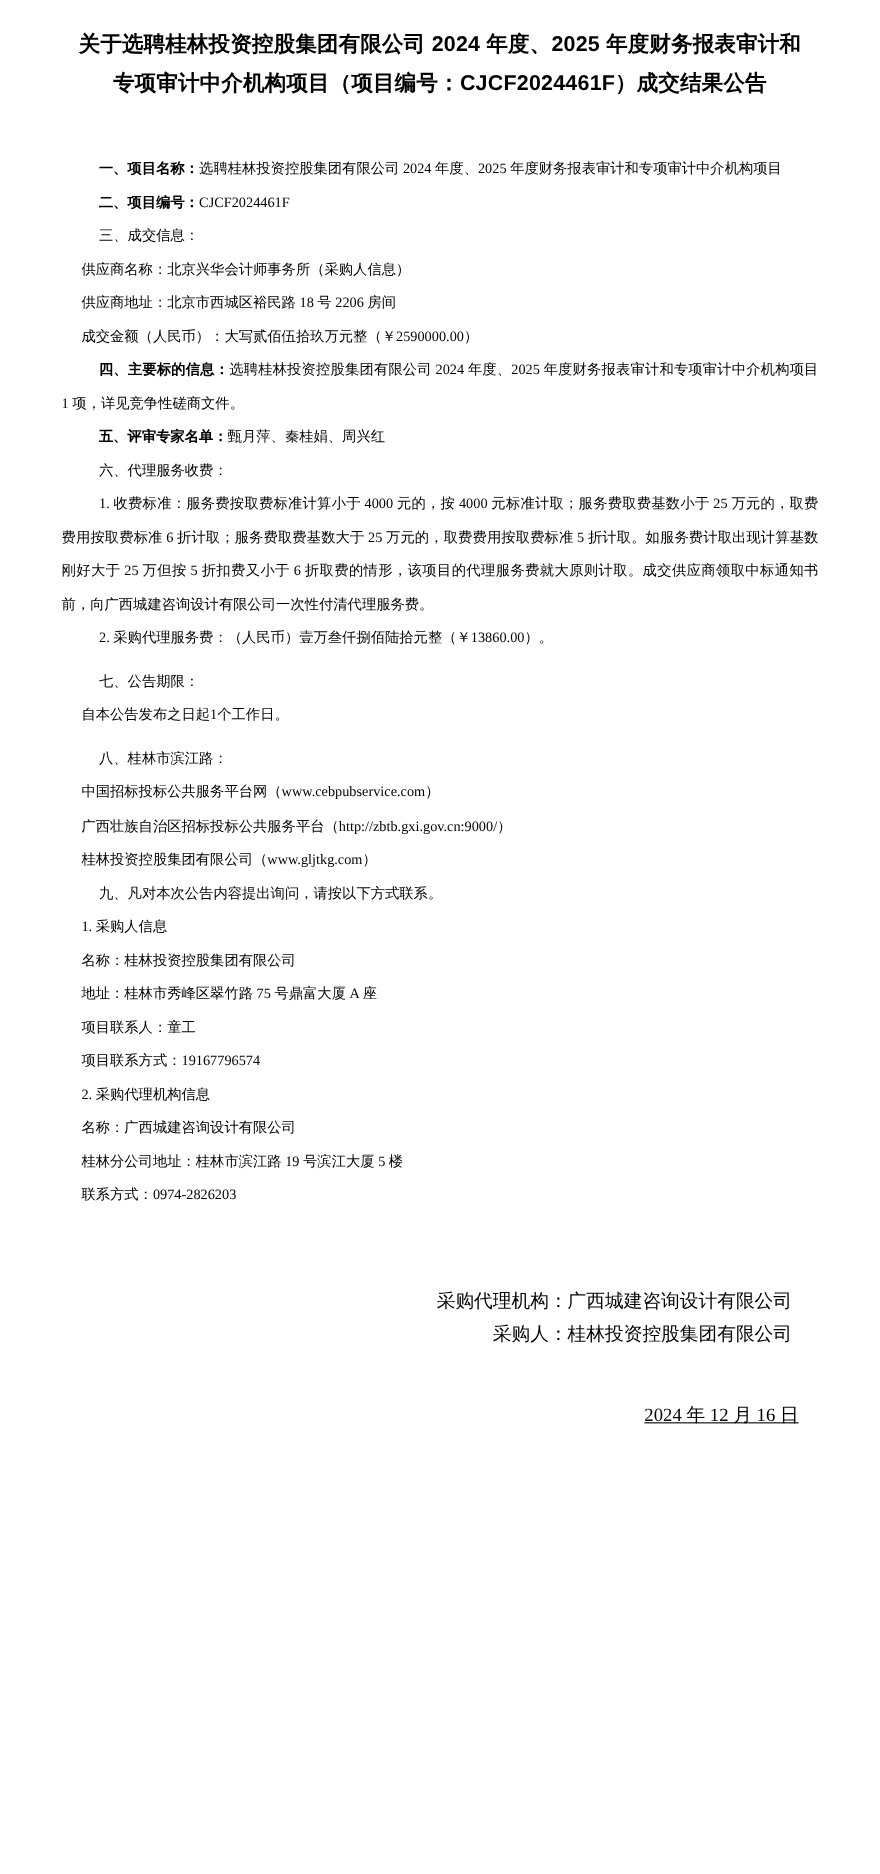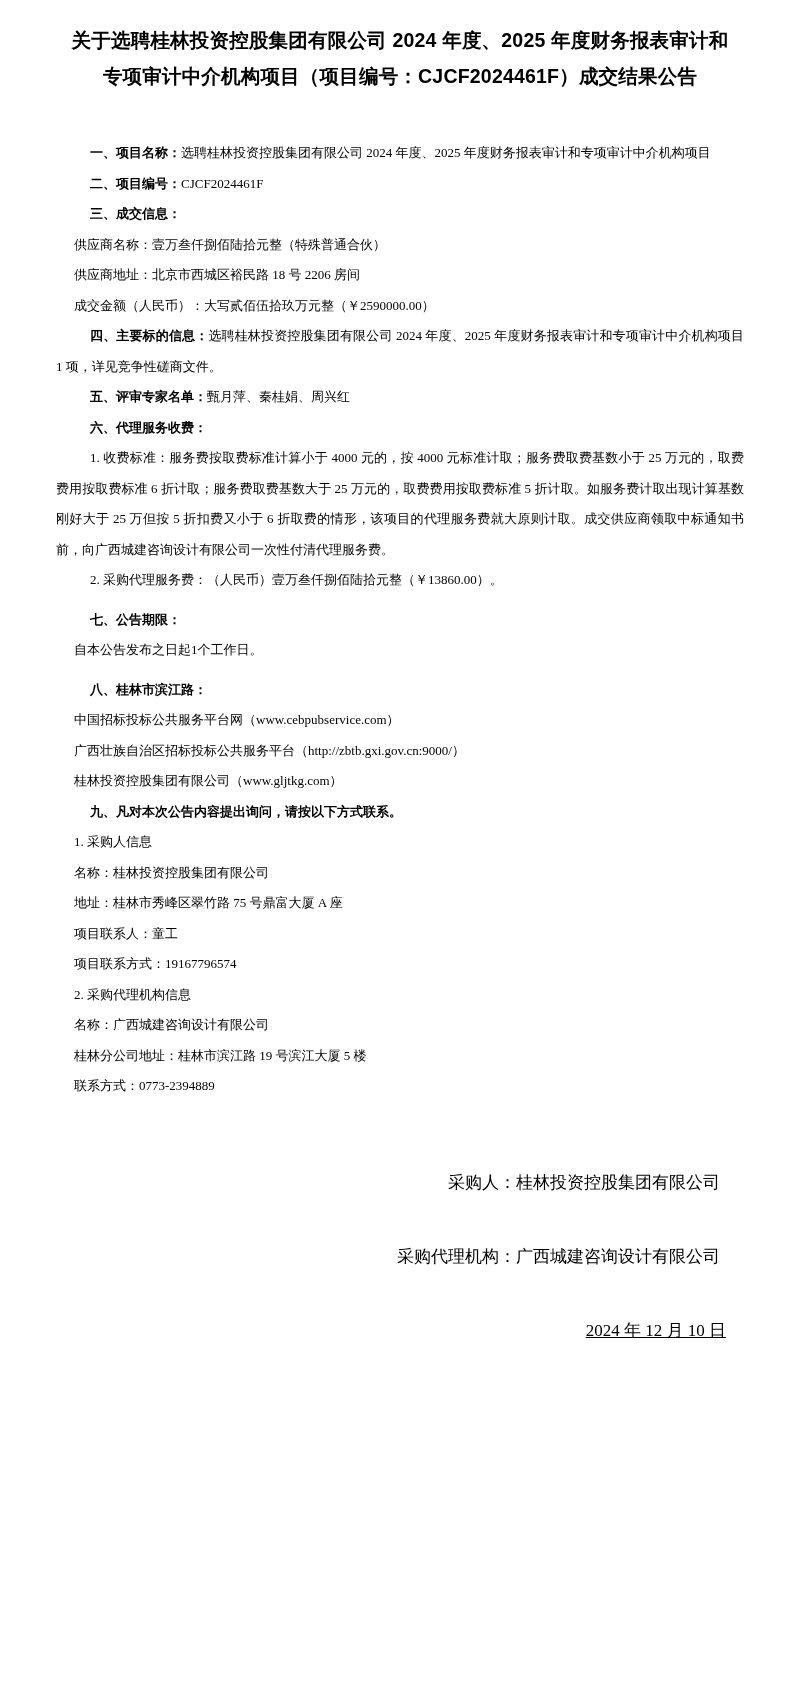--- a/index.html
+++ b/index.html
@@ -42,21 +42,21 @@
   }
   .indent {
     text-indent: 34px;
   }
   .lbl {
     font-family: "Liberation Sans", "DejaVu Sans", sans-serif;
     font-weight: bold;
   }
   .heading {
     font-family: "Liberation Sans", "DejaVu Sans", sans-serif;
-    font-weight: bold;
+    font-weight: normal;
     text-indent: 34px;
   }
   .sub {
     text-indent: 18px;
   }
   .gap {
     height: 9px;
   }
   .sign {
     margin-top: 66px;
@@ -89,21 +89,21 @@
     <div>专项审计中介机构项目（项目编号：CJCF2024461F）成交结果公告</div>
   </div>
 
   <div class="body">
 
     <p class="indent"><span class="lbl">一、项目名称：</span><span>选聘桂林投资控股集团有限公司 2024 年度、2025 年度财务报表审计和专项审计中介机构项目</span></p>
 
     <p class="indent"><span class="lbl">二、项目编号：</span><span>CJCF2024461F</span></p>
 
     <p class="heading">三、成交信息：</p>
-    <p class="sub">供应商名称：壹万叁仟捌佰陆拾元整（特殊普通合伙）</p>
+    <p class="sub">供应商名称：北京兴华会计师事务所（采购人信息）</p>
     <p class="sub">供应商地址：北京市西城区裕民路 18 号 2206 房间</p>
     <p class="sub">成交金额（人民币）：大写贰佰伍拾玖万元整（￥2590000.00）</p>
 
     <p class="indent"><span class="lbl">四、主要标的信息：</span><span>选聘桂林投资控股集团有限公司 2024 年度、2025 年度财务报表审计和专项审计中介机构项目 1 项，详见竞争性磋商文件。</span></p>
 
     <p class="indent"><span class="lbl">五、评审专家名单：</span><span>甄月萍、秦桂娟、周兴红</span></p>
 
     <p class="heading">六、代理服务收费：</p>
     <p class="indent">1. 收费标准：服务费按取费标准计算小于 4000 元的，按 4000 元标准计取；服务费取费基数小于 25 万元的，取费费用按取费标准 6 折计取；服务费取费基数大于 25 万元的，取费费用按取费标准 5 折计取。如服务费计取出现计算基数刚好大于 25 万但按 5 折扣费又小于 6 折取费的情形，该项目的代理服务费就大原则计取。成交供应商领取中标通知书前，向广西城建咨询设计有限公司一次性付清代理服务费。</p>
     <p class="indent">2. 采购代理服务费：（人民币）壹万叁仟捌佰陆拾元整（￥13860.00）。</p>
@@ -124,23 +124,23 @@
 
     <p class="sub">1. 采购人信息</p>
     <p class="sub">名称：桂林投资控股集团有限公司</p>
     <p class="sub">地址：桂林市秀峰区翠竹路 75 号鼎富大厦 A 座</p>
     <p class="sub">项目联系人：童工</p>
     <p class="sub">项目联系方式：19167796574</p>
 
     <p class="sub">2. 采购代理机构信息</p>
     <p class="sub">名称：广西城建咨询设计有限公司</p>
     <p class="sub">桂林分公司地址：桂林市滨江路 19 号滨江大厦 5 楼</p>
-    <p class="sub">联系方式：0773-2394889</p>
+    <p class="sub">联系方式：0974-2826203</p>
 
   </div>
 
   <div class="sign">
+    <p class="sign-row second">采购代理机构：广西城建咨询设计有限公司</p>
     <p class="sign-row">采购人：桂林投资控股集团有限公司</p>
-    <p class="sign-row second">采购代理机构：广西城建咨询设计有限公司</p>
-    <p class="sign-date"><span class="u">2024 年  12 月 10 日</span></p>
+    <p class="sign-date"><span class="u">2024 年  12 月 16 日</span></p>
   </div>
 
 </div>
 
 </body></html>

